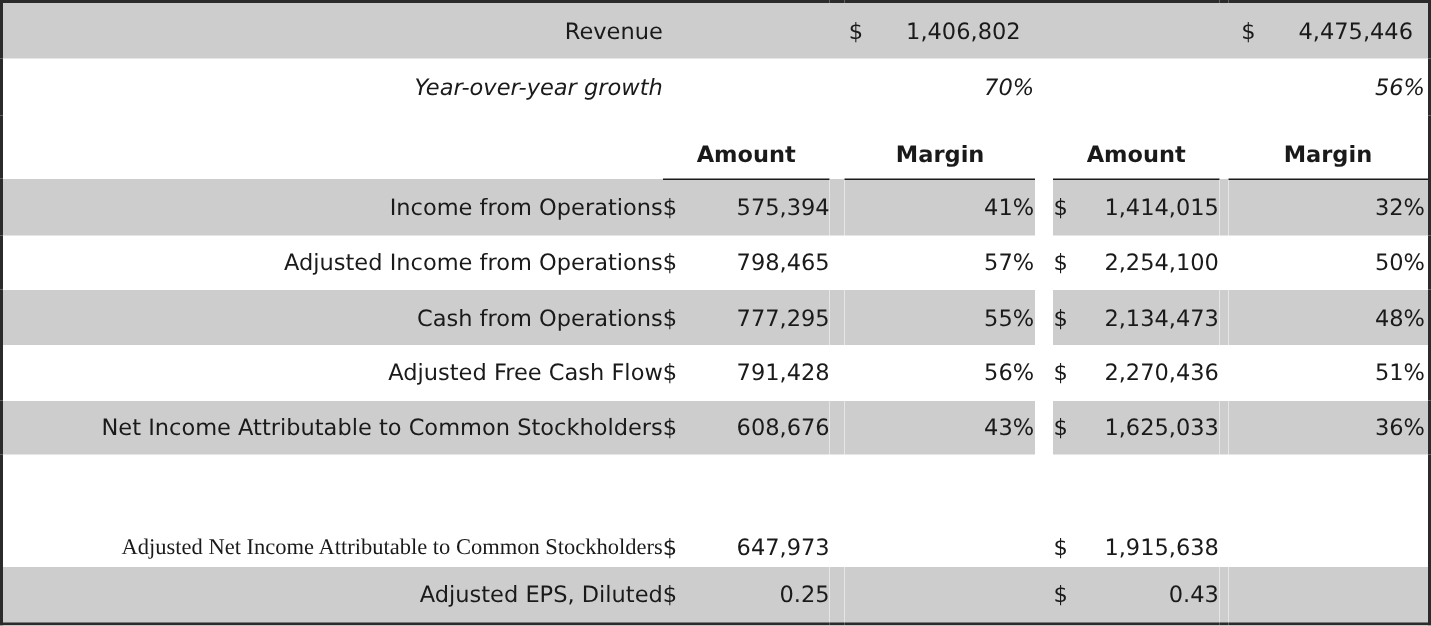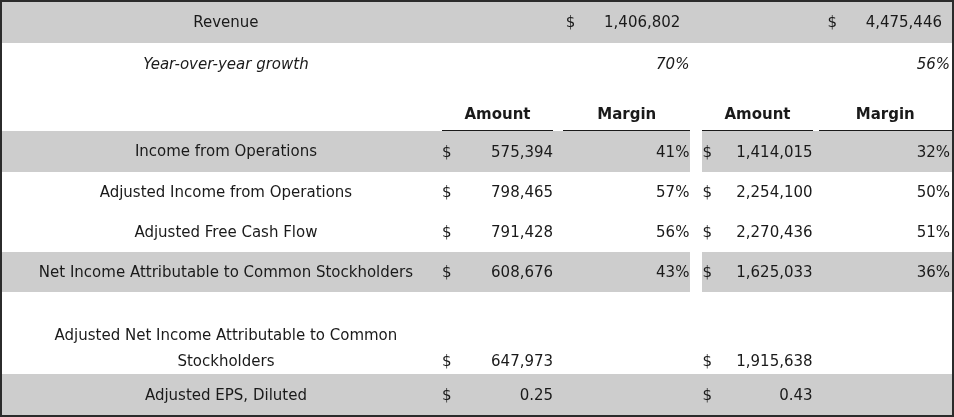--- a/index.html
+++ b/index.html
@@ -26,21 +26,21 @@
   col.c-q4m{width:127px;}
   col.c-spacer{width:12px;}
   col.c-fyd{width:22px;}
   col.c-fya{width:88px;}
   col.c-gap2{width:6px;}
   col.c-fym{width:134px;}
 
   tr.shaded td{background:var(--shade);}
   td.white-sep{background:#fff !important;}
 
-  td.label{padding-left:8px;text-align:center;}
+  td.label{padding-left:8px;text-align:right;}
   td.dollar{text-align:left;}
   td.num{text-align:right;}
   td.mgn{padding-right:1px;}
   td.fym{padding-right:2px;}
 
   
   tr.r-head{height:60px;}
   tr.r-head td{vertical-align:top;}
   td.note{white-space:normal;font-style:italic;padding:4px 10px 0 8px;line-height:28px;}
   .gh-line{height:29px;line-height:31px;text-align:center;font-weight:bold;border-bottom:1.5px solid var(--rule);}
@@ -55,21 +55,21 @@
   td.italic{font-style:italic;}
 
   
   tr.r-sub{height:30px;}
   td.colhead{font-weight:bold;text-align:center;border-bottom:1.5px solid var(--rule);vertical-align:bottom;padding-bottom:3px;}
 
   
   tbody#body-rows tr{height:26px;}
   tbody#body-rows tr.tall{height:53px;}
   tbody#body-rows tr.tall td{vertical-align:bottom;}
-  tbody#body-rows tr.tall td.label{white-space:normal;line-height:26px;}
+  tbody#body-rows tr.tall td.label{white-space:normal;line-height:26px;font-family:Liberation Serif, serif;}
 </style>
 </head>
 <body>
 
 <table class="fin">
   <colgroup>
     <col class="c-label">
       <col class="c-q4d">
       <col class="c-q4a">
       <col class="c-gap1">
@@ -127,20 +127,32 @@
     <td class="dollar">$</td>
     <td class="num">798,465</td>
     <td></td>
     <td class="num mgn">57%</td>
     <td class="spacer"></td>
     <td class="dollar">$</td>
     <td class="num">2,254,100</td>
     <td></td>
     <td class="num mgn fym">50%</td>
   </tr>
+      <tr class="shaded">
+    <td class="label">Cash from Operations</td>
+    <td class="dollar">$</td>
+    <td class="num">777,295</td>
+    <td></td>
+    <td class="num mgn">55%</td>
+    <td class="spacer white-sep"></td>
+    <td class="dollar">$</td>
+    <td class="num">2,134,473</td>
+    <td></td>
+    <td class="num mgn fym">48%</td>
+  </tr>
       <tr>
     <td class="label">Adjusted Free Cash Flow</td>
     <td class="dollar">$</td>
     <td class="num">791,428</td>
     <td></td>
     <td class="num mgn">56%</td>
     <td class="spacer"></td>
     <td class="dollar">$</td>
     <td class="num">2,270,436</td>
     <td></td>

